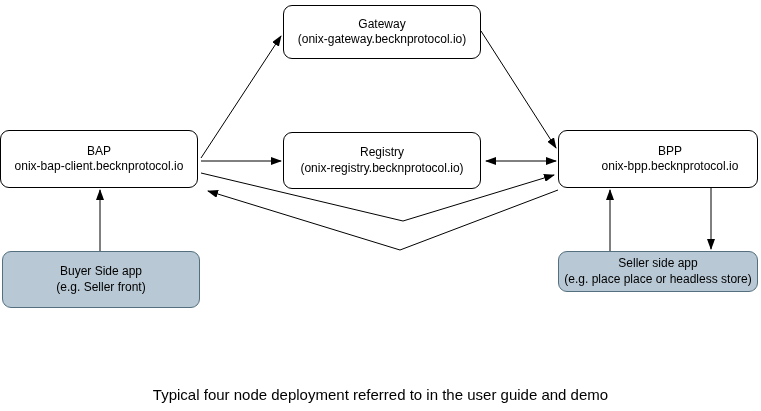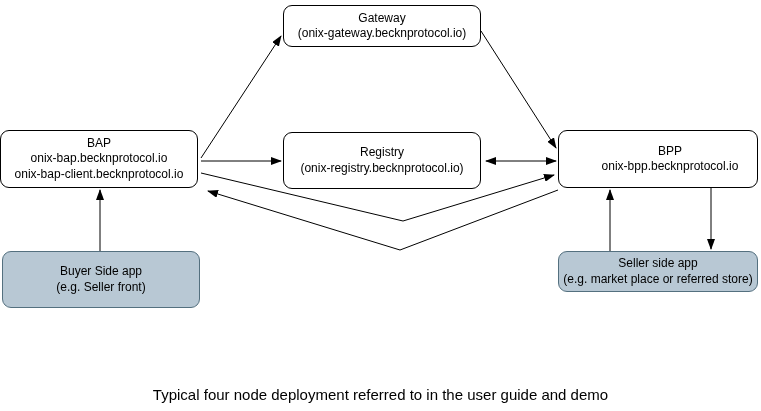--- a/index.html
+++ b/index.html
@@ -35,21 +35,21 @@
     font-size: 12px;
     line-height: 15.5px;
     color: var(--text-color, #000000);
   }
   .node.app {
     background: var(--app-fill, #b8c8d4);
     border-color: var(--app-border, #54707f);
   }
   .node span { display: block; white-space: nowrap; }
   
-  #node-gateway  { left: 283px; top: 5px;   width: 198px; height: 42px; }
+  #node-gateway  { left: 283px; top: 5px;   width: 198px; height: 54px; }
   #node-bap      { left: 0;   top: 130px; width: 198px; height: 58px; }
   #node-registry { left: 283px; top: 132px; width: 198px; height: 57px; }
   #node-bpp      { left: 558px; top: 130px; width: 200px; height: 58px; padding-left: 24px; }
   #node-buyer    { left: 2px;   top: 251px; width: 198px; height: 57px; }
   #node-seller   { left: 558px; top: 251px; width: 200px; height: 41px; }
   #caption {
     position: absolute;
     left: 0; top: 386px;
     width: 761px;
     text-align: center;
@@ -79,39 +79,38 @@
       <polyline points="711,188 711,249" fill="none" stroke="#000000" stroke-width="1" marker-end="url(#arrowhead)"></polyline>
     </svg>
 
   <div class="node" id="node-gateway">
     <span>Gateway</span>
     <span>(onix-gateway.becknprotocol.io)</span>
   </div>
 
   <div class="node" id="node-bap">
     <span>BAP</span>
-    <span>onix-bap.becknprotocol.io</span>
     <span>onix-bap-client.becknprotocol.io</span>
   </div>
 
   <div class="node" id="node-registry">
     <span>Registry</span>
     <span>(onix-registry.becknprotocol.io)</span>
   </div>
 
   <div class="node" id="node-bpp">
     <span>BPP</span>
     <span>onix-bpp.becknprotocol.io</span>
   </div>
 
   <div class="node app" id="node-buyer">
     <span>Buyer Side app</span>
     <span>(e.g. Seller front)</span>
   </div>
 
   <div class="node app" id="node-seller">
     <span>Seller side app</span>
-    <span>(e.g. market place or referred store)</span>
+    <span>(e.g. place place or headless store)</span>
   </div>
 
   <div id="caption">Typical four node deployment referred to in the user guide and demo</div>
 
 </div>
 
 </body></html>

